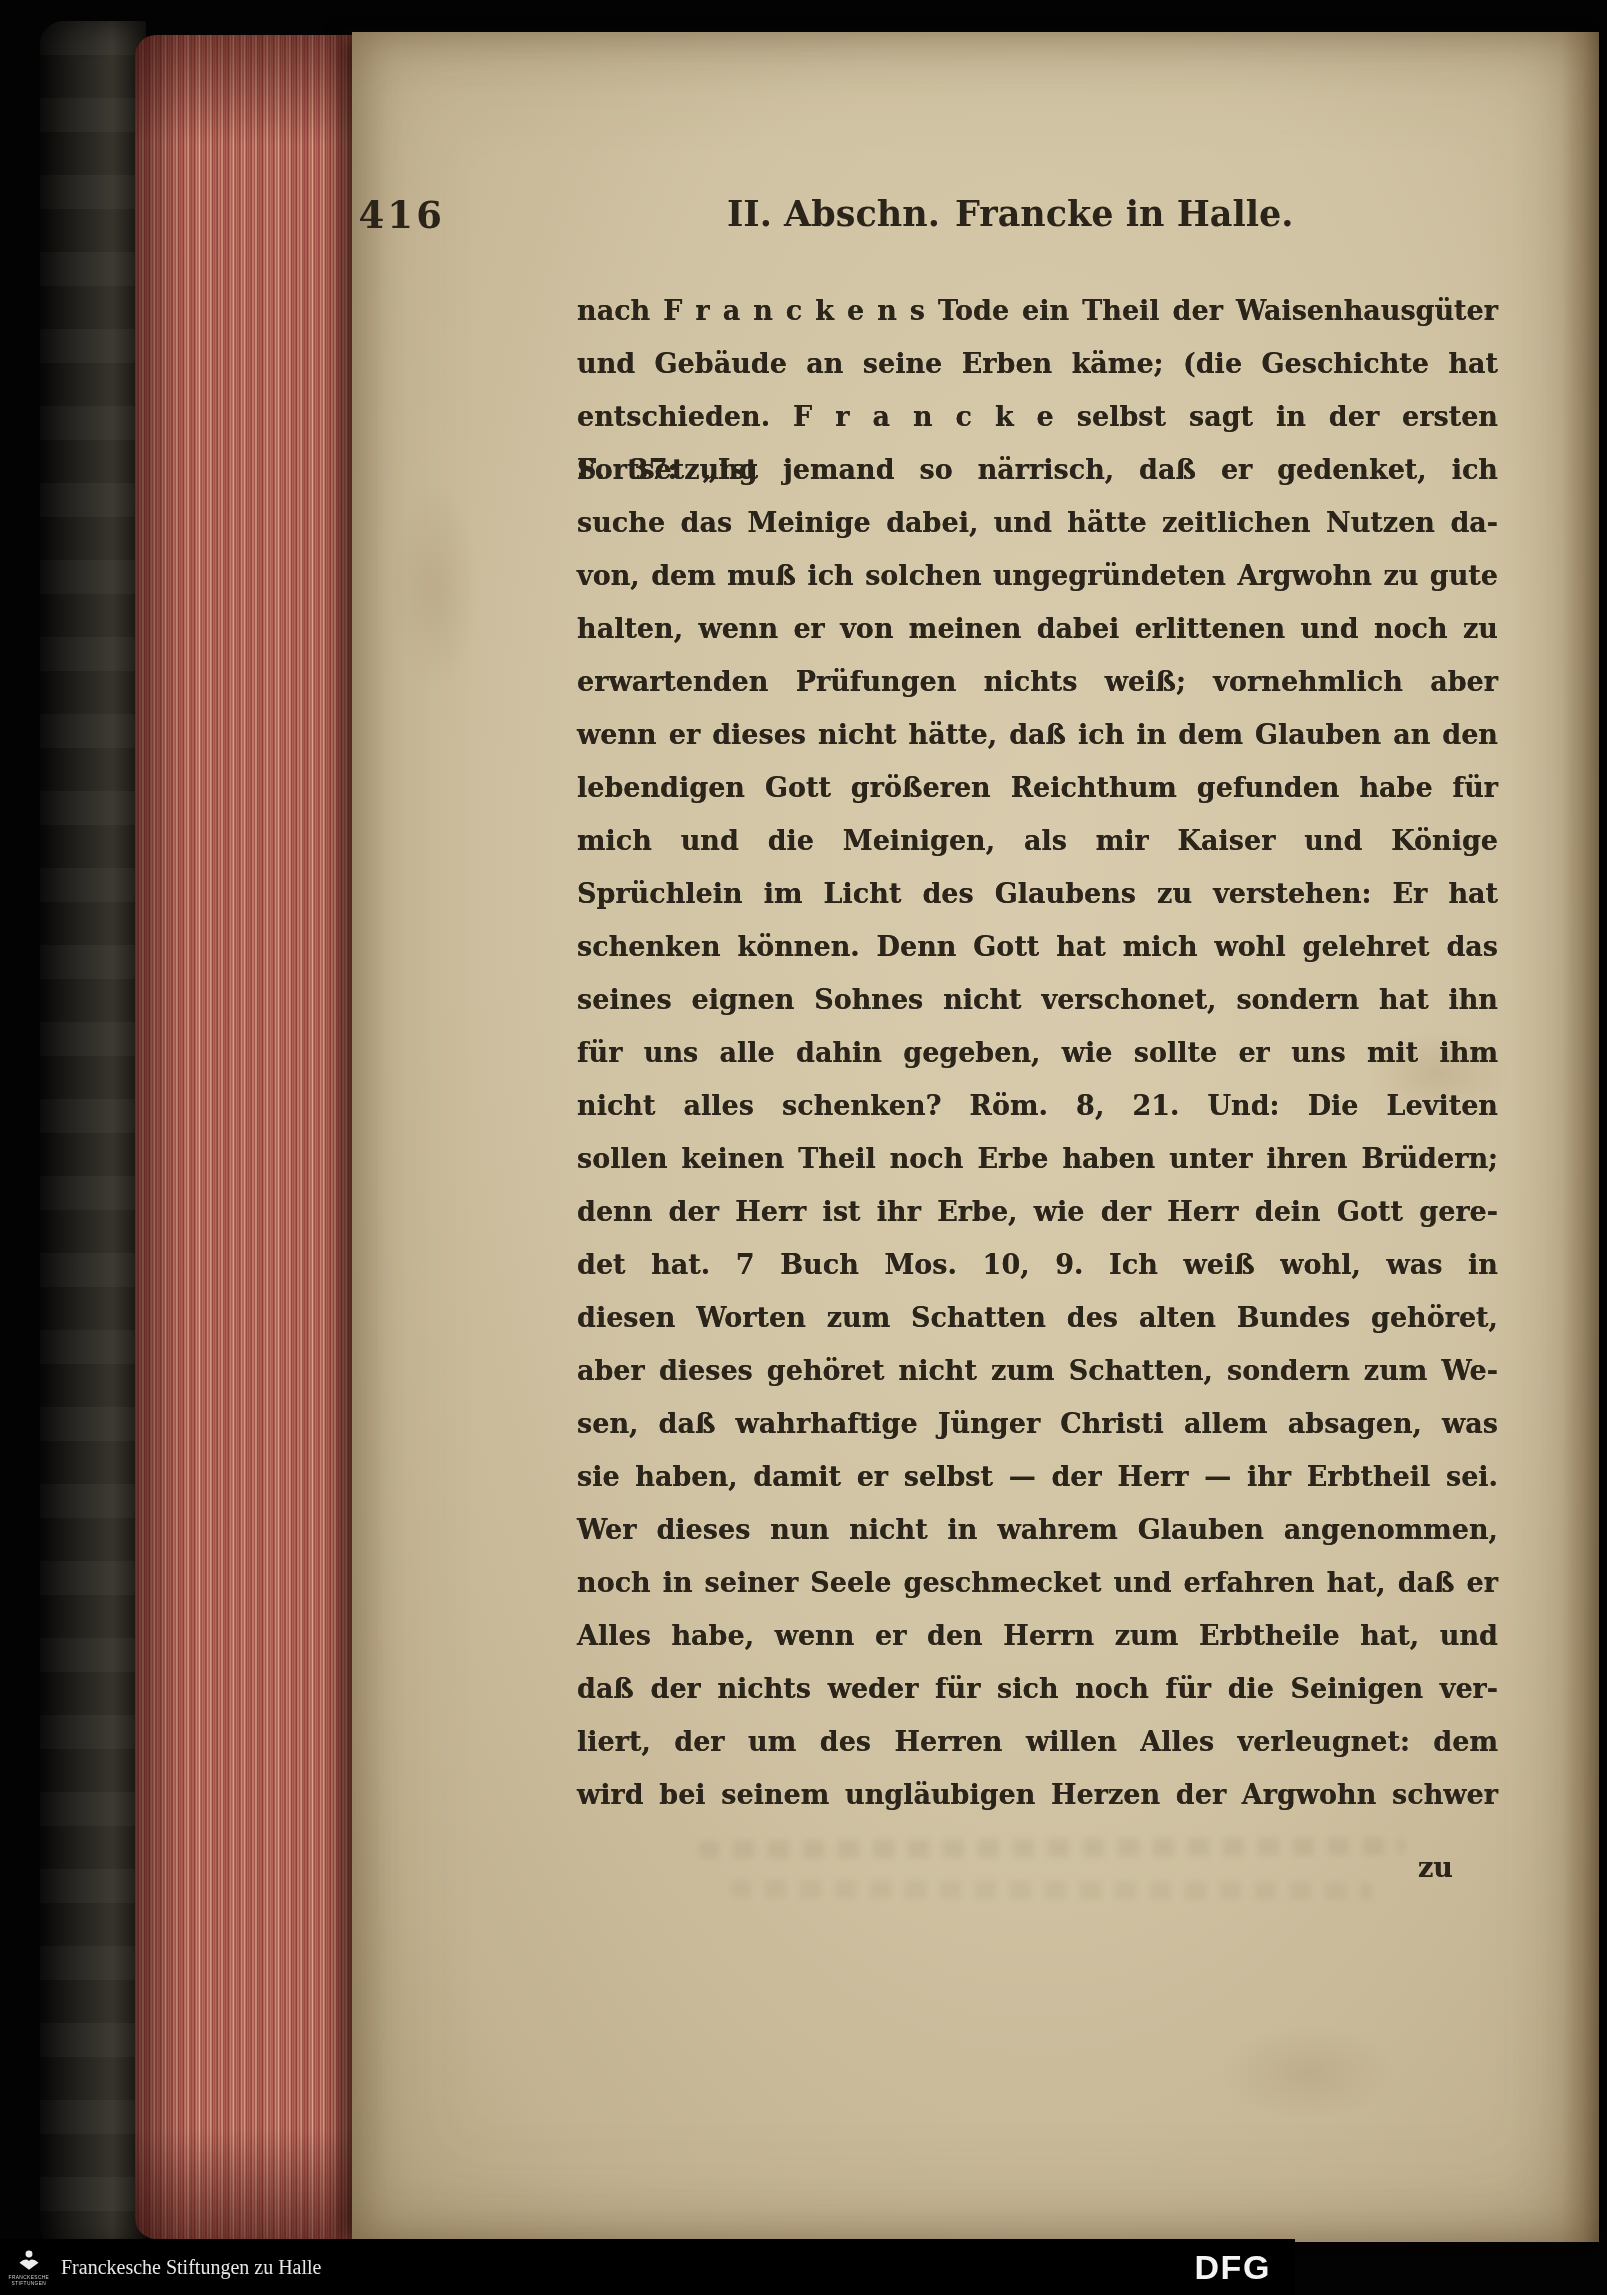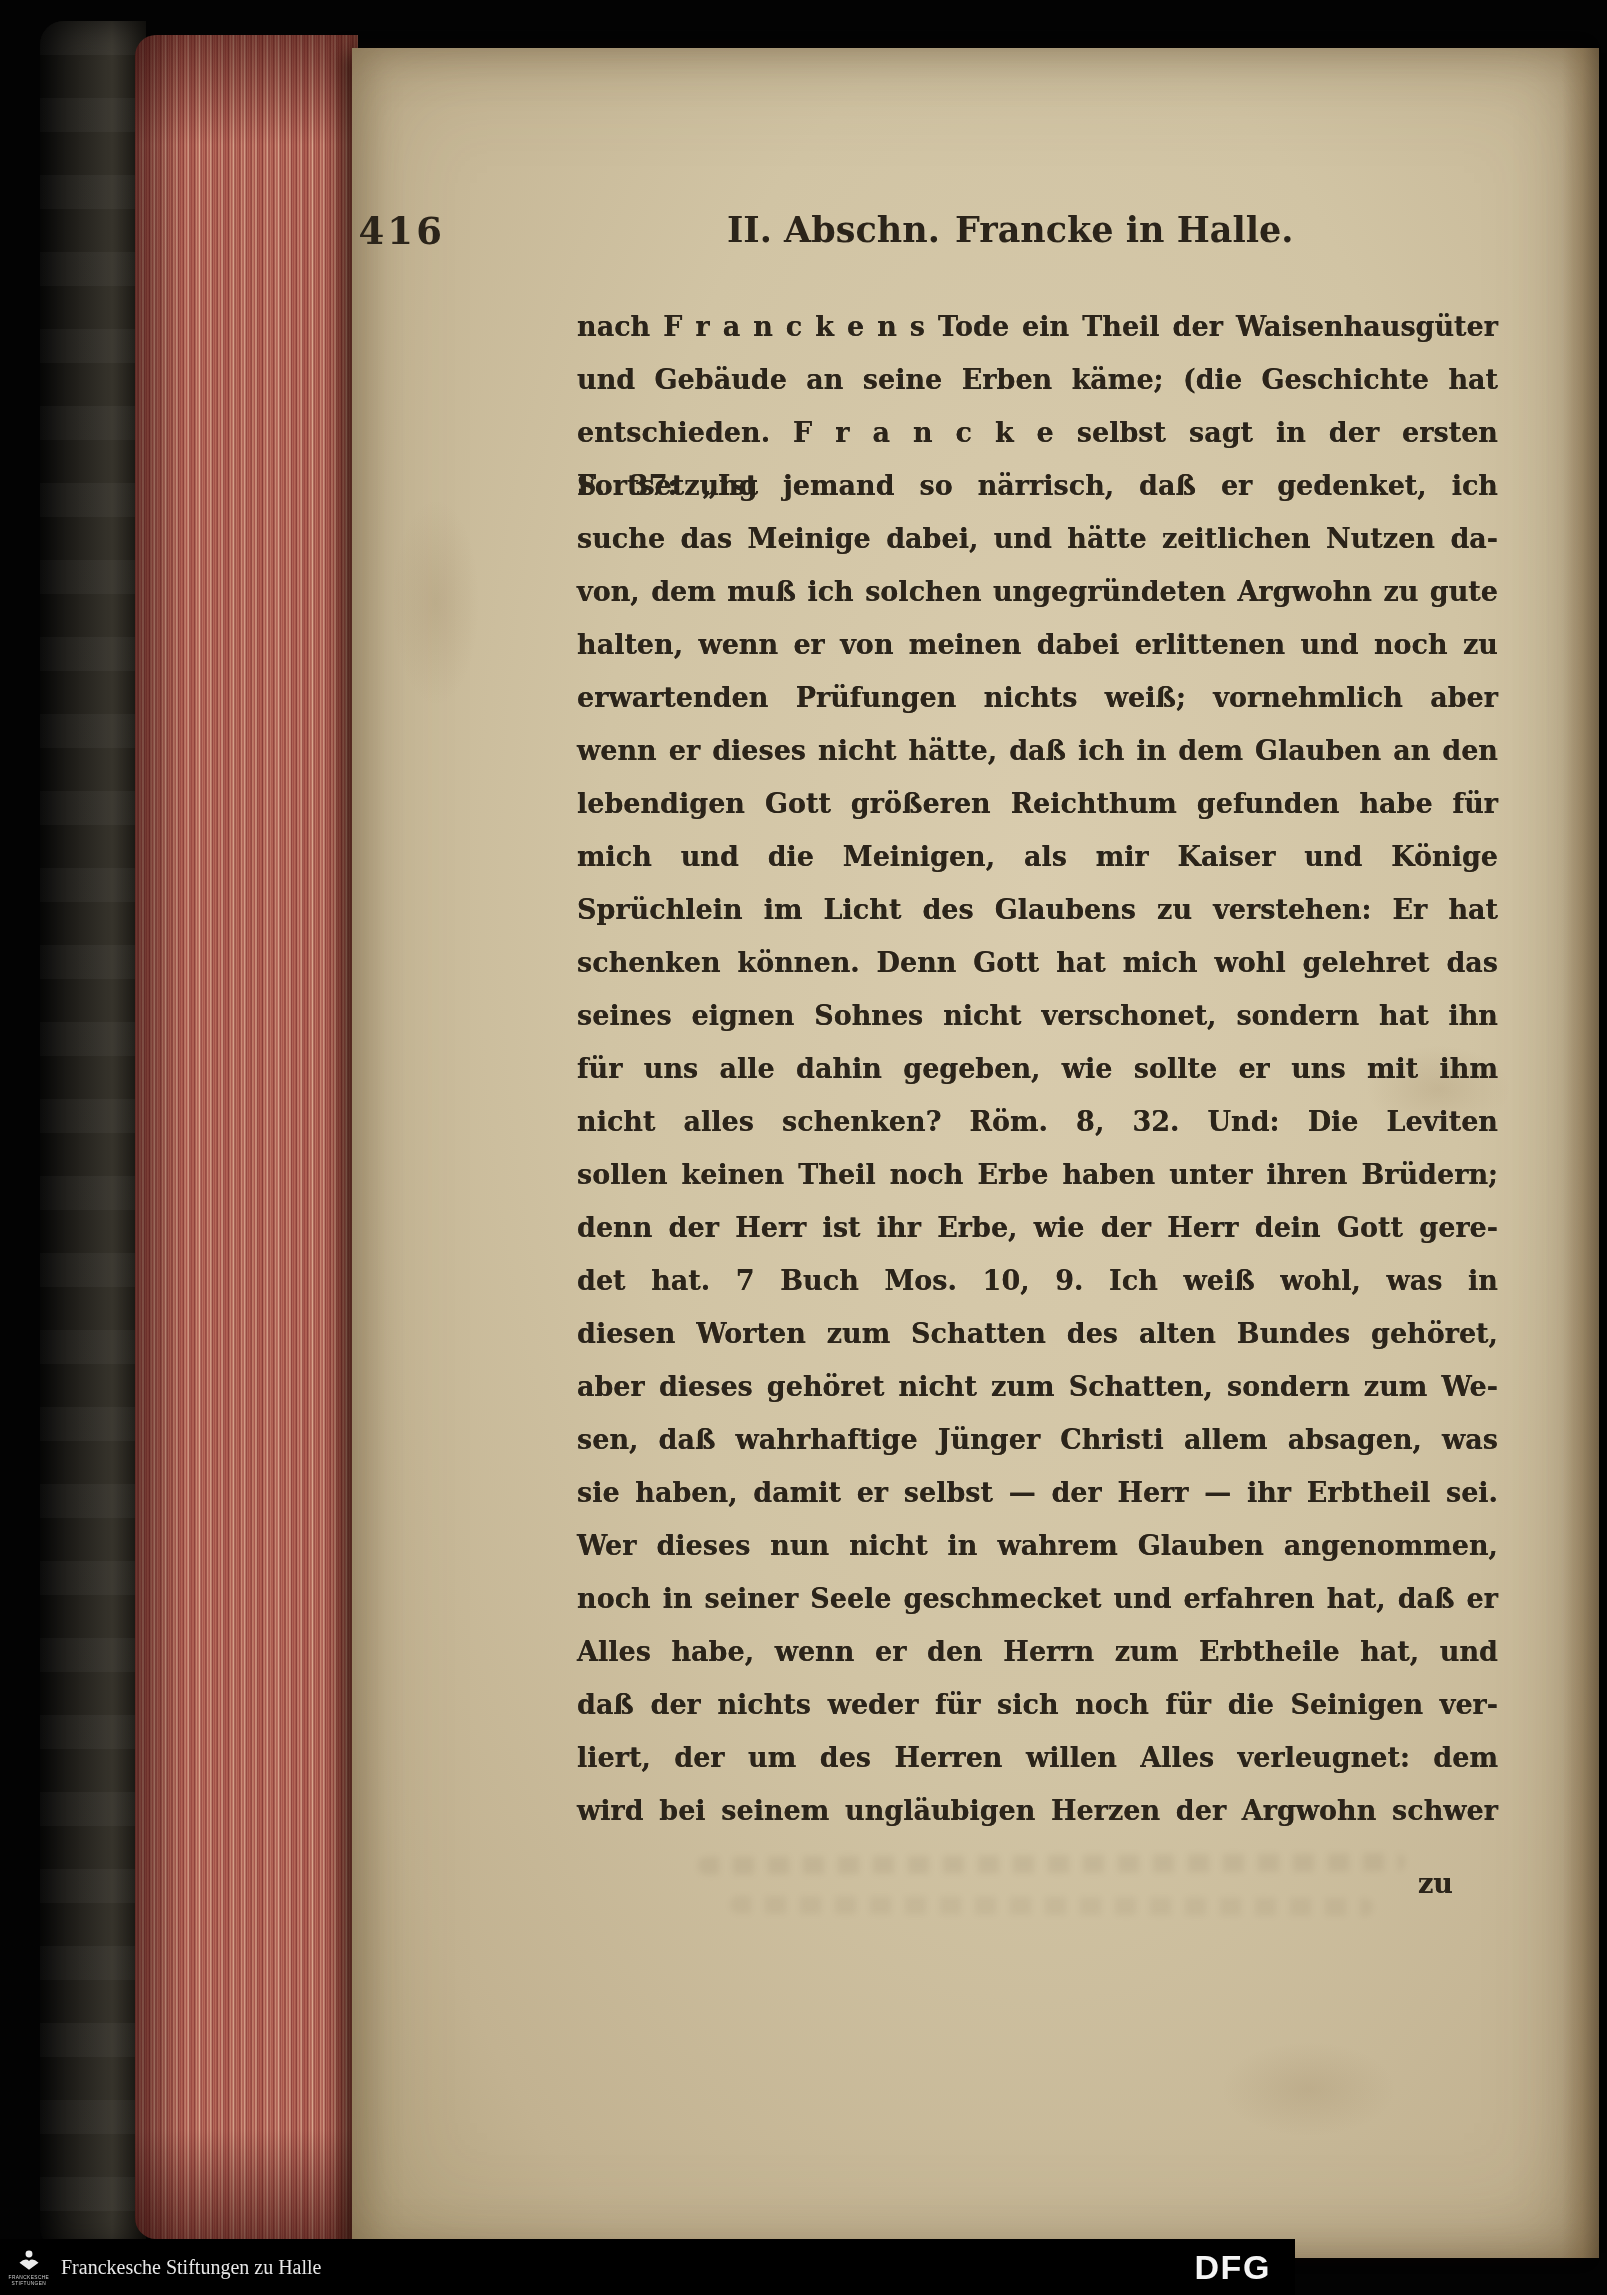--- a/index.html
+++ b/index.html
@@ -34,21 +34,20 @@
   
   .paper {
     position:absolute; left:352px; top:32px; width:1247px; height:2210px;
     background:
       radial-gradient(ellipse at 55% 38%, #d9ccae 0%, #d1c4a4 45%, #c2b291 82%, #b2a27e 100%);
     box-shadow:
       -14.5px 0 17.7px -4.8px rgba(25,8,4,.6),
       inset 0 0 113px rgba(96,74,42,.28),
       inset -27px 0 56px rgba(85,64,36,.30),
       inset 17.7px 0 32px rgba(85,64,36,.25);
-    margin-top: 16px;
   }
   .paper::after {
     content:""; position:absolute; right:0; top:0; width:37px; height:100%;
     background:linear-gradient(90deg, rgba(0,0,0,0), rgba(110,85,50,.30) 55%, rgba(60,44,24,.45));
   }
 
   .stain { position:absolute; border-radius:50%; pointer-events:none; }
   .stain.s1 { right:88px; top:997px; width:145px; height:88px;
     background:radial-gradient(ellipse, rgba(120,90,50,.14), rgba(0,0,0,0) 70%); }
   .stain.s2 { left:40px; top:450px; width:88px; height:209px;
@@ -159,21 +158,21 @@
         <div class="text-line">von, dem muß ich solchen ungegründeten Argwohn zu gute</div>
         <div class="text-line">halten, wenn er von meinen dabei erlittenen und noch zu</div>
         <div class="text-line">erwartenden Prüfungen nichts weiß; vornehmlich aber</div>
         <div class="text-line">wenn er dieses nicht hätte, daß ich in dem Glauben an den</div>
         <div class="text-line">lebendigen Gott größeren Reichthum gefunden habe für</div>
         <div class="text-line">mich und die Meinigen, als mir Kaiser und Könige</div>
         <div class="text-line">Sprüchlein im Licht des Glaubens zu verstehen: Er hat</div>
         <div class="text-line">schenken können. Denn Gott hat mich wohl gelehret das</div>
         <div class="text-line">seines eignen Sohnes nicht verschonet, sondern hat ihn</div>
         <div class="text-line">für uns alle dahin gegeben, wie sollte er uns mit ihm</div>
-        <div class="text-line">nicht alles schenken? Röm. 8, 32. Und: Die Leviten</div>
+        <div class="text-line">nicht alles schenken? Röm. 8, 21. Und: Die Leviten</div>
         <div class="text-line">sollen keinen Theil noch Erbe haben unter ihren Brüdern;</div>
         <div class="text-line">denn der Herr ist ihr Erbe, wie der Herr dein Gott gere-</div>
         <div class="text-line">det hat. 7 Buch Mos. 10, 9. Ich weiß wohl, was in</div>
         <div class="text-line">diesen Worten zum Schatten des alten Bundes gehöret,</div>
         <div class="text-line">aber dieses gehöret nicht zum Schatten, sondern zum We-</div>
         <div class="text-line">sen, daß wahrhaftige Jünger Christi allem absagen, was</div>
         <div class="text-line">sie haben, damit er selbst — der Herr — ihr Erbtheil sei.</div>
         <div class="text-line">Wer dieses nun nicht in wahrem Glauben angenommen,</div>
         <div class="text-line">noch in seiner Seele geschmecket und erfahren hat, daß er</div>
         <div class="text-line">Alles habe, wenn er den Herrn zum Erbtheile hat, und</div>

